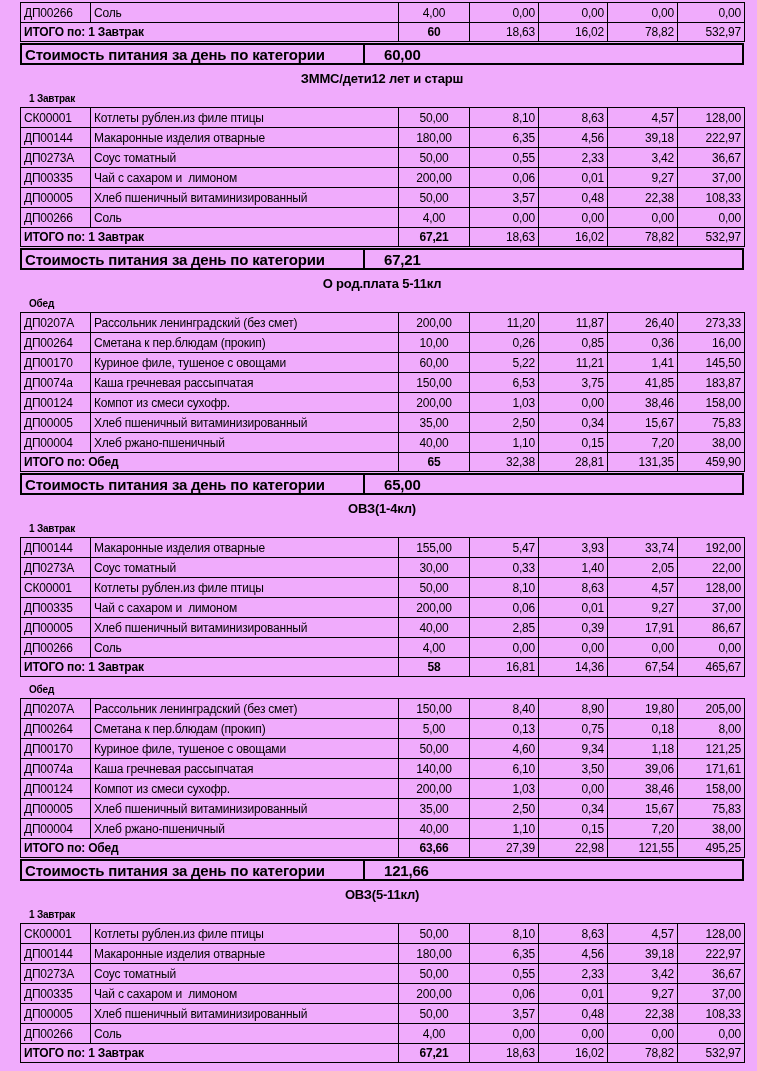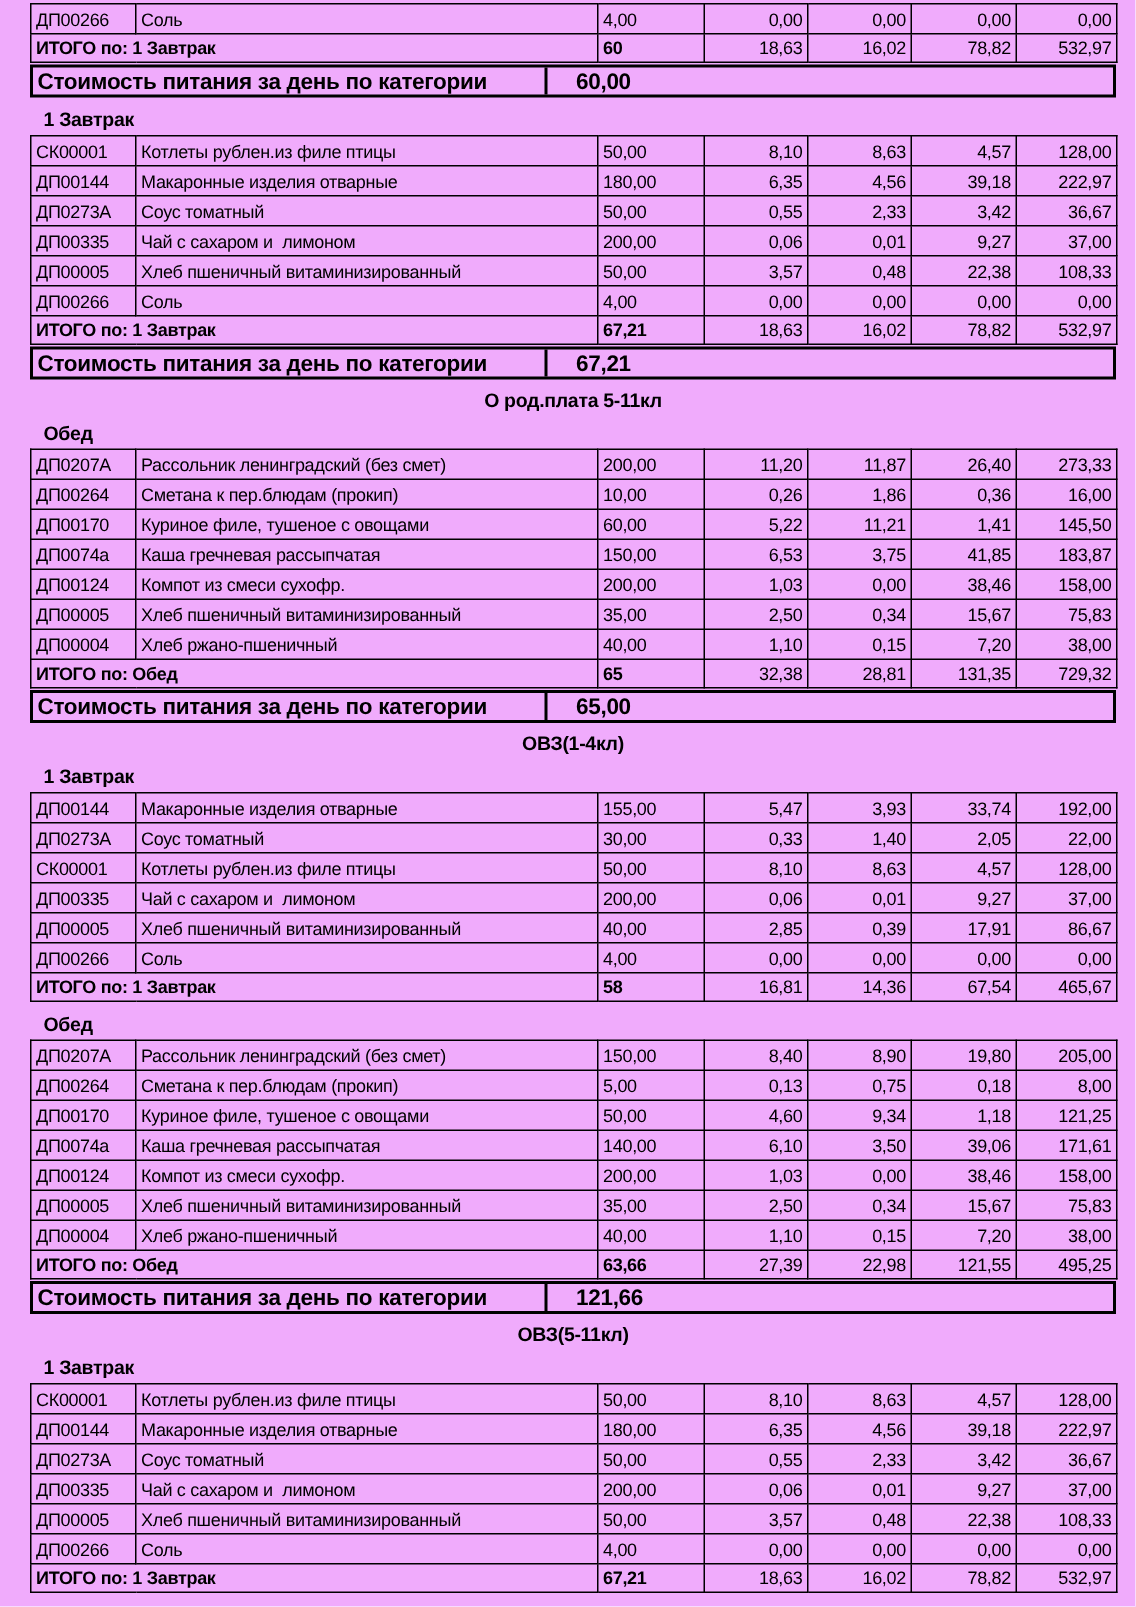--- a/index.html
+++ b/index.html
@@ -28,21 +28,21 @@
     font-size: 12px;
     line-height: 14px;
     height: 19px;
     padding: 0 3px;
     overflow: hidden;
     white-space: pre;
     letter-spacing: -0.2px;
   }
   td.cell-code { text-align: left; }
   td.cell-name { text-align: left; }
-  td.cell-qty  { text-align: left; }
+  td.cell-qty  { text-align: center; }
   td.cell-num  { text-align: right; padding-right: 4px; }
   tr.total-row td { height: 18px; }
   tr.total-row td.cell-label { font-weight: bold; }
   tr.total-row td.cell-qty   { font-weight: bold; }
   .cat-total {
     display: flex;
     align-items: stretch;
     width: 724px;
     box-sizing: border-box;
     border: 2px solid #000000;
@@ -71,21 +71,21 @@
   .section-h {
     width: 724px;
     text-align: center;
     font-weight: bold;
     font-size: 13px;
     letter-spacing: -0.2px;
     margin: 6px 0 2px 0;
   }
   .meal-h {
     font-weight: bold;
-    font-size: 13px;
+    font-size: 10px;
     letter-spacing: -0.2px;
     margin: 7px 0 3px 9px;
   }
 </style>
 </head>
 <body>
 
 <div id="page">
     <table class="menu-table">
       <colgroup>
@@ -114,20 +114,21 @@
           <td class="cell-num">16,02</td>
           <td class="cell-num">78,82</td>
           <td class="cell-num">532,97</td>
         </tr>
       </tbody>
     </table>
     <div class="cat-total">
       <div class="cat-label">Стоимость питания за день по категории</div>
       <div class="cat-value">60,00</div>
     </div>
+    <div class="section-h">ЗММС/дети12 лет и старш</div>
     <div class="meal-h">1 Завтрак</div>
     <table class="menu-table">
       <colgroup>
         <col style="width: 70px;">
         <col style="width: 308px;">
         <col style="width: 71px;">
         <col style="width: 69px;">
         <col style="width: 69px;">
         <col style="width: 70px;">
         <col style="width: 67px;">
@@ -221,21 +222,21 @@
           <td class="cell-num">11,20</td>
           <td class="cell-num">11,87</td>
           <td class="cell-num">26,40</td>
           <td class="cell-num">273,33</td>
         </tr>
         <tr class="data-row">
           <td class="cell-code">ДП00264</td>
           <td class="cell-name">Сметана к пер.блюдам (прокип)</td>
           <td class="cell-qty">10,00</td>
           <td class="cell-num">0,26</td>
-          <td class="cell-num">1,86</td>
+          <td class="cell-num">0,85</td>
           <td class="cell-num">0,36</td>
           <td class="cell-num">16,00</td>
         </tr>
         <tr class="data-row">
           <td class="cell-code">ДП00170</td>
           <td class="cell-name">Куриное филе, тушеное с овощами</td>
           <td class="cell-qty">60,00</td>
           <td class="cell-num">5,22</td>
           <td class="cell-num">11,21</td>
           <td class="cell-num">1,41</td>
@@ -276,21 +277,21 @@
           <td class="cell-num">0,15</td>
           <td class="cell-num">7,20</td>
           <td class="cell-num">38,00</td>
         </tr>
         <tr class="total-row">
           <td class="cell-label" colspan="2">ИТОГО по: Обед</td>
           <td class="cell-qty">65</td>
           <td class="cell-num">32,38</td>
           <td class="cell-num">28,81</td>
           <td class="cell-num">131,35</td>
-          <td class="cell-num">729,32</td>
+          <td class="cell-num">459,90</td>
         </tr>
       </tbody>
     </table>
     <div class="cat-total">
       <div class="cat-label">Стоимость питания за день по категории</div>
       <div class="cat-value">65,00</div>
     </div>
     <div class="section-h">ОВЗ(1-4кл)</div>
     <div class="meal-h">1 Завтрак</div>
     <table class="menu-table">

